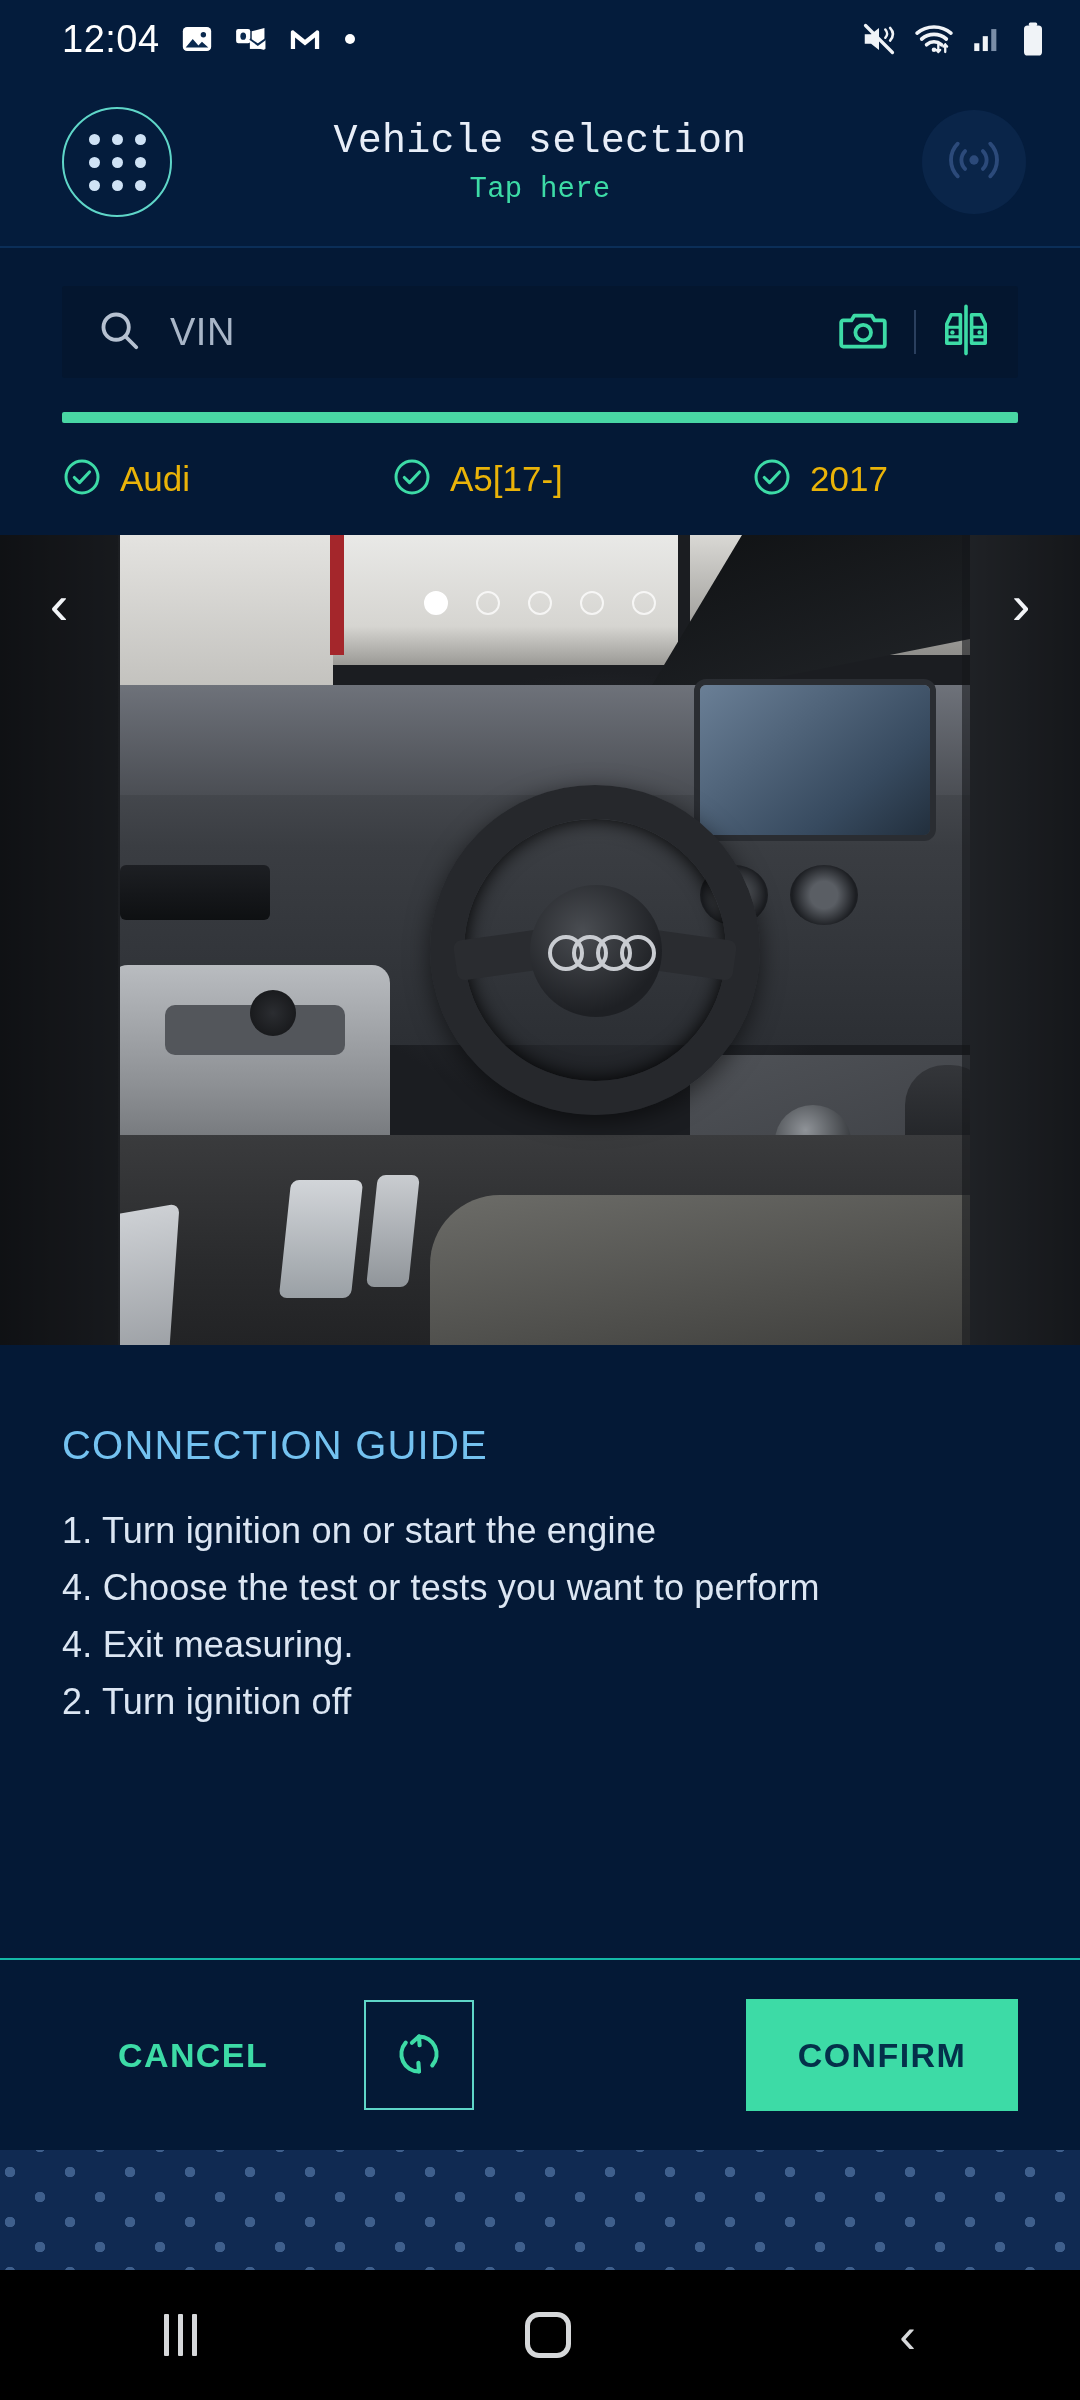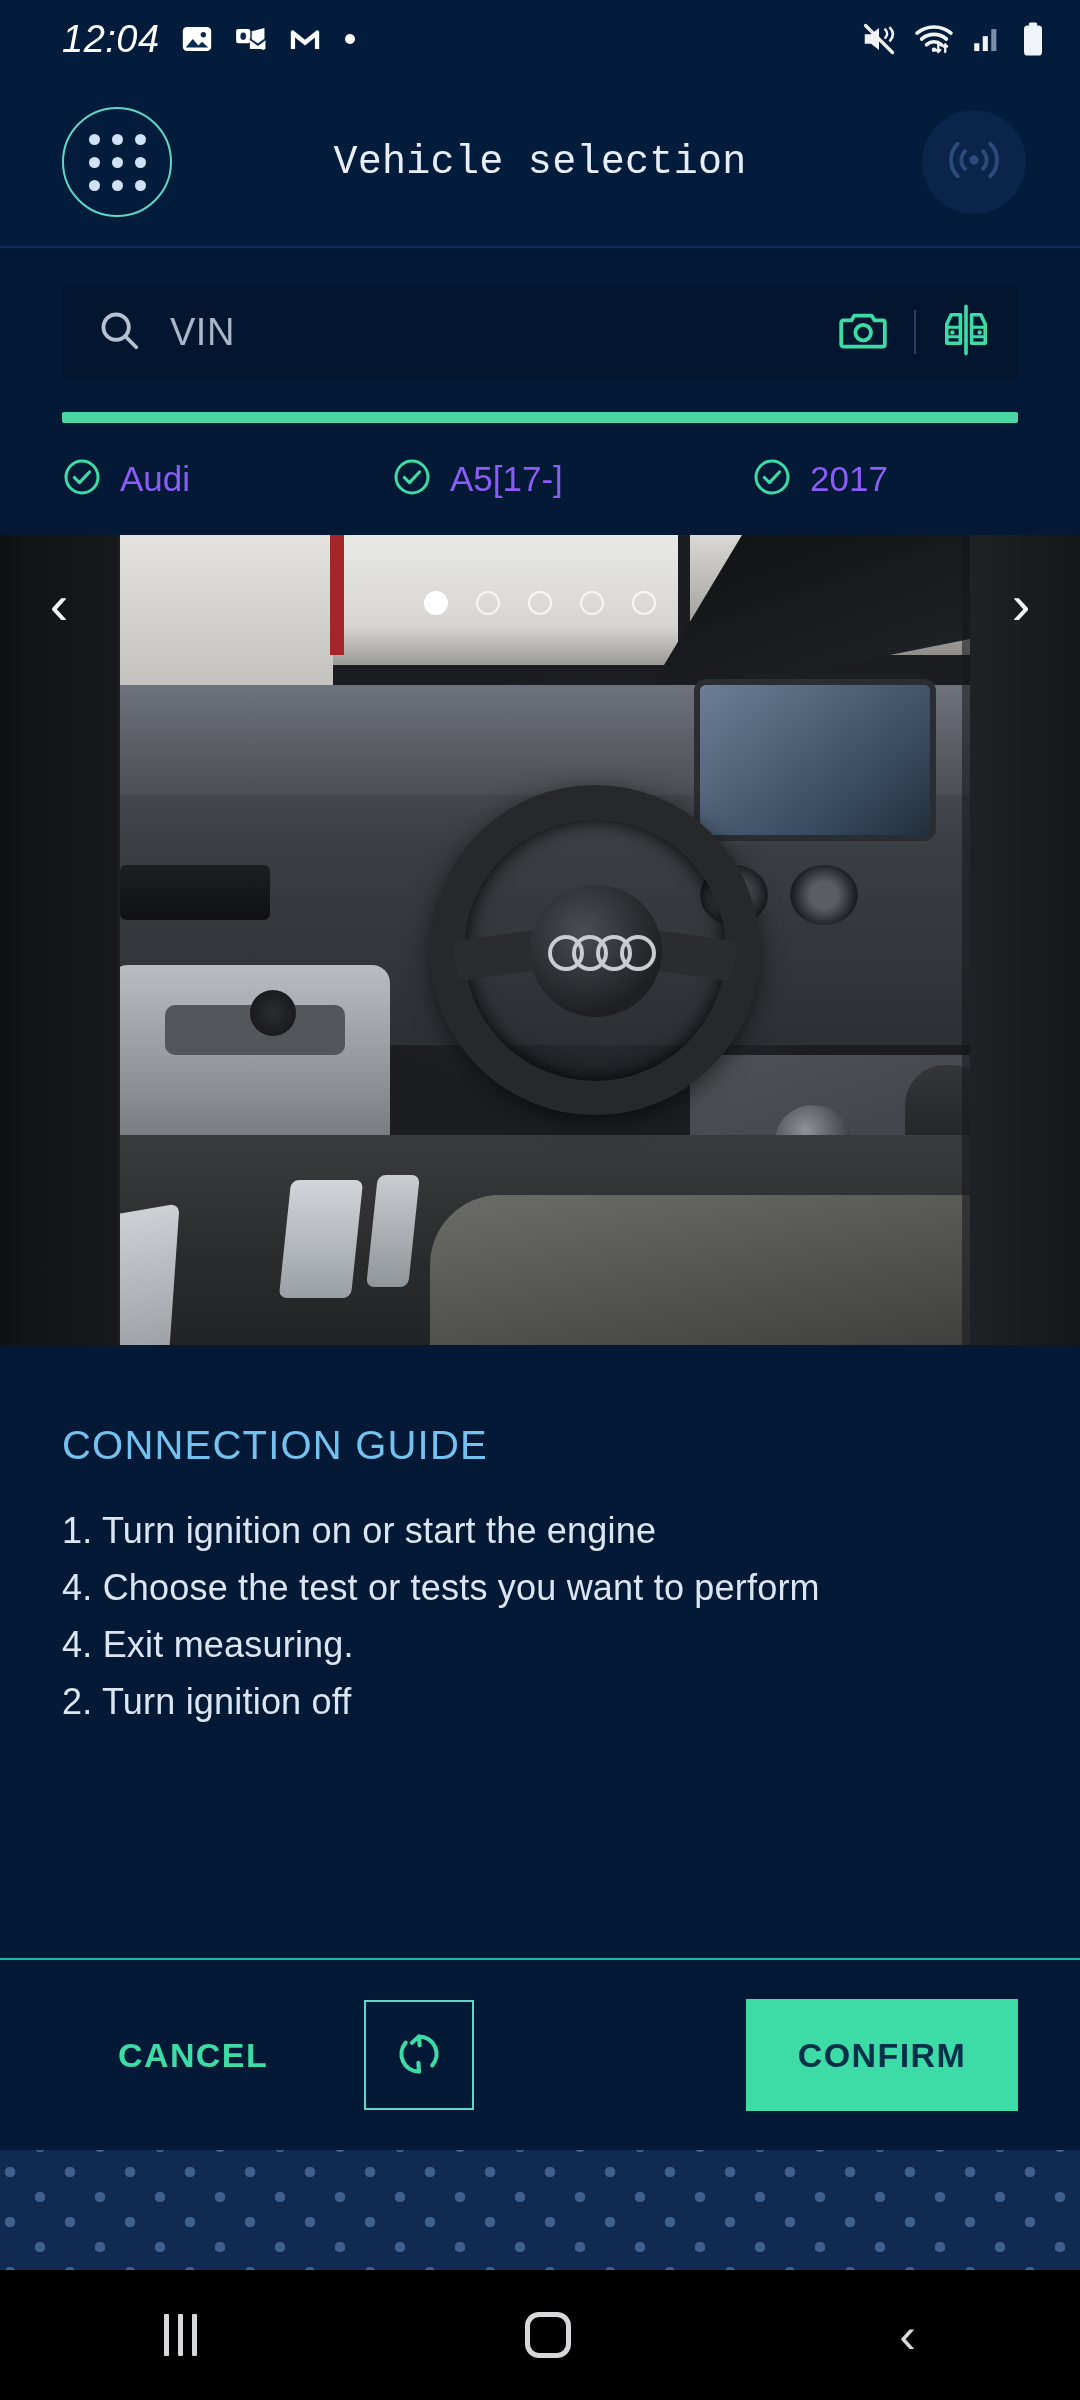--- a/index.html
+++ b/index.html
@@ -17,21 +17,21 @@
   }
 
   
   .statusbar {
     height:78px; flex:0 0 78px;
     background:#041c3c;
     display:flex; align-items:center;
     padding:0 34px 0 62px;
     color:#fff;
   }
-  .sb-left { display:flex; align-items:center; gap:20px;font-style:italic; }
+  .sb-left { display:flex; align-items:center; gap:20px; }
   .sb-time { font-size:38px; font-weight:400; letter-spacing:.5px; color:#ffffff; }
   .sb-right { margin-left:auto; display:flex; align-items:center; gap:16px; }
   .sb-ico { display:flex; align-items:center; }
 
   
   .header {
     flex:0 0 170px; height:170px;
     background:#041c3c;
     position:relative;
     display:flex; align-items:center;
@@ -70,21 +70,21 @@
   
   .progress-wrap { padding:34px 62px 0 62px; }
   .progress-track { height:11px; background:#0b2a4f; border-radius:2px; overflow:hidden; }
   .progress-fill { height:100%; background:#49d6a4; }
 
   
   .chips { display:flex; padding:34px 62px 0 62px; }
   .chip { display:flex; align-items:center; gap:18px; }
   .chip:nth-child(1) { width:330px; }
   .chip:nth-child(2) { width:360px; }
-  .chip-label { font-size:35px; color:#8b5cf6; }
+  .chip-label { font-size:35px; color:#eab308; }
 
   
   .carousel {
     position:relative;
     height:810px; flex:0 0 810px;
     margin-top:34px;
     overflow:hidden;
     background:#1d2024;
   }
   .photo { position:absolute; inset:0; }
@@ -375,20 +375,21 @@
           <i></i>
           <i></i>
           <i></i>
           <i></i>
           <i></i>
           <i></i>
       </span>
     </div>
     <div class="header-titles">
       <div class="header-title">Vehicle selection</div>
+      <div class="header-sub">Tap here</div>
     </div>
     <div class="conn-btn">
       <span>
         <svg width="62" height="62" viewBox="0 0 32 32">
           <circle cx="16" cy="16" r="2.4" fill="#2c4a7a"></circle>
           <path d="M11.4 11.4a6.5 6.5 0 000 9.2M20.6 11.4a6.5 6.5 0 010 9.2" stroke="#2c4a7a" stroke-width="2" fill="none" stroke-linecap="round"></path>
           <path d="M7.6 7.6a11.9 11.9 0 000 16.8M24.4 7.6a11.9 11.9 0 010 16.8" stroke="#2c4a7a" stroke-width="2" fill="none" stroke-linecap="round"></path>
         </svg>
       </span>
     </div>

